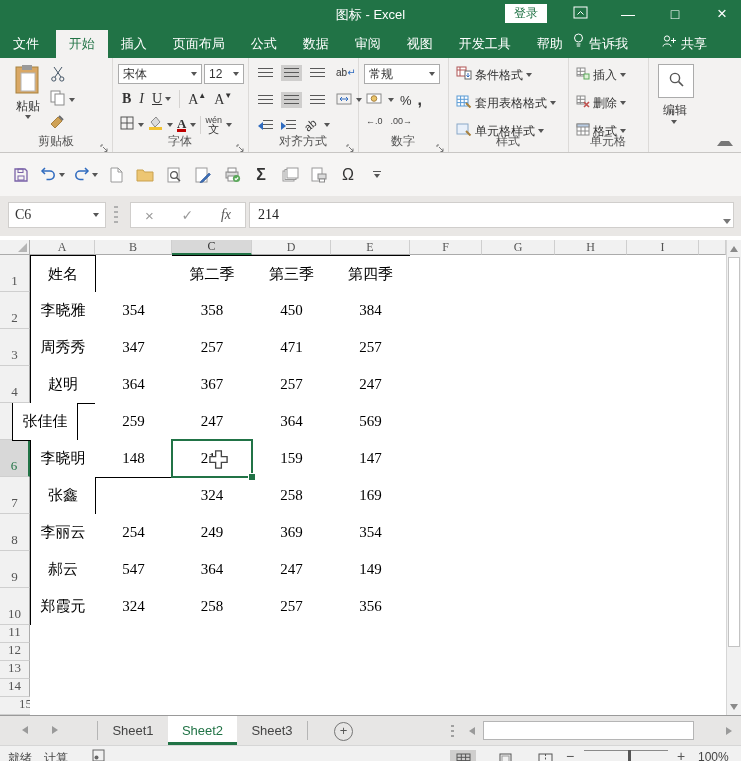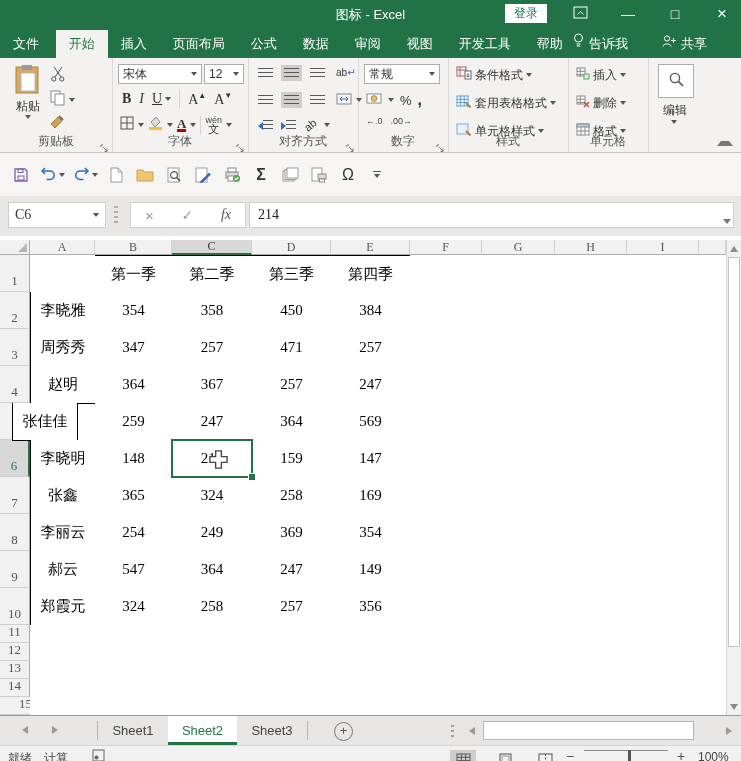--- a/index.html
+++ b/index.html
@@ -475,21 +475,21 @@
     <div class="rowhdr sel" style="left: 0px; top: 200px; width: 30px; height: 37px;">6</div>
     <div class="rowhdr" style="left: 0px; top: 237px; width: 30px; height: 37px;">7</div>
     <div class="rowhdr" style="left: 0px; top: 274px; width: 30px; height: 37px;">8</div>
     <div class="rowhdr" style="left: 0px; top: 311px; width: 30px; height: 37px;">9</div>
     <div class="rowhdr" style="left: 0px; top: 348px; width: 30px; height: 37px;">10</div>
     <div class="rowhdr" style="left: 0px; top: 385px; width: 30px; height: 18px;">11</div>
     <div class="rowhdr" style="left: 0px; top: 403px; width: 30px; height: 18px;">12</div>
     <div class="rowhdr" style="left: 0px; top: 421px; width: 30px; height: 18px;">13</div>
     <div class="rowhdr" style="left: 0px; top: 439px; width: 30px; height: 18px;">14</div>
     <div class="rowhdr" style="left: 0px; top: 457px; width: 52px; height: 18px;">15</div>
-    <div class="cell tcell ttop" style="left: 95px; top: 15px; width: 78px; height: 38px;">第一季</div>
+    <div class="cell tcell ttop tleft" style="left: 30px; top: 15px; width: 66px; height: 38px;">姓名</div>
     <div class="cell tcell ttop" style="left: 172px; top: 15px; width: 81px; height: 38px;">第二季</div>
     <div class="cell tcell ttop" style="left: 252px; top: 15px; width: 80px; height: 38px;">第三季</div>
     <div class="cell tcell ttop" style="left: 331px; top: 15px; width: 80px; height: 38px;">第四季</div>
     <div class="cell" style="left: 410px; top: 15px; width: 73px; height: 38px;"></div>
     <div class="cell" style="left: 482px; top: 15px; width: 74px; height: 38px;"></div>
     <div class="cell" style="left: 555px; top: 15px; width: 73px; height: 38px;"></div>
     <div class="cell" style="left: 627px; top: 15px; width: 73px; height: 38px;"></div>
     <div class="cell" style="left: 699px; top: 15px; width: 28px; height: 38px;"></div>
     <div class="cell tcell tleft" style="left: 30px; top: 52px; width: 66px; height: 38px;">李晓雅</div>
     <div class="cell tcell" style="left: 95px; top: 52px; width: 78px; height: 38px;">354</div>
@@ -535,21 +535,20 @@
     <div class="cell tcell" style="left: 95px; top: 200px; width: 78px; height: 38px;">148</div>
     <div class="cell tcell" style="left: 172px; top: 200px; width: 81px; height: 38px;">214</div>
     <div class="cell tcell" style="left: 252px; top: 200px; width: 80px; height: 38px;">159</div>
     <div class="cell tcell" style="left: 331px; top: 200px; width: 80px; height: 38px;">147</div>
     <div class="cell" style="left: 410px; top: 200px; width: 73px; height: 38px;"></div>
     <div class="cell" style="left: 482px; top: 200px; width: 74px; height: 38px;"></div>
     <div class="cell" style="left: 555px; top: 200px; width: 73px; height: 38px;"></div>
     <div class="cell" style="left: 627px; top: 200px; width: 73px; height: 38px;"></div>
     <div class="cell" style="left: 699px; top: 200px; width: 28px; height: 38px;"></div>
     <div class="cell tcell tleft" style="left: 30px; top: 237px; width: 66px; height: 38px;">张鑫</div>
-    <div class="cell tcell" style="left: 95px; top: 237px; width: 78px; height: 38px;">365</div>
     <div class="cell tcell" style="left: 172px; top: 237px; width: 81px; height: 38px;">324</div>
     <div class="cell tcell" style="left: 252px; top: 237px; width: 80px; height: 38px;">258</div>
     <div class="cell tcell" style="left: 331px; top: 237px; width: 80px; height: 38px;">169</div>
     <div class="cell" style="left: 410px; top: 237px; width: 73px; height: 38px;"></div>
     <div class="cell" style="left: 482px; top: 237px; width: 74px; height: 38px;"></div>
     <div class="cell" style="left: 555px; top: 237px; width: 73px; height: 38px;"></div>
     <div class="cell" style="left: 627px; top: 237px; width: 73px; height: 38px;"></div>
     <div class="cell" style="left: 699px; top: 237px; width: 28px; height: 38px;"></div>
     <div class="cell tcell tleft" style="left: 30px; top: 274px; width: 66px; height: 38px;">李丽云</div>
     <div class="cell tcell" style="left: 95px; top: 274px; width: 78px; height: 38px;">254</div>

